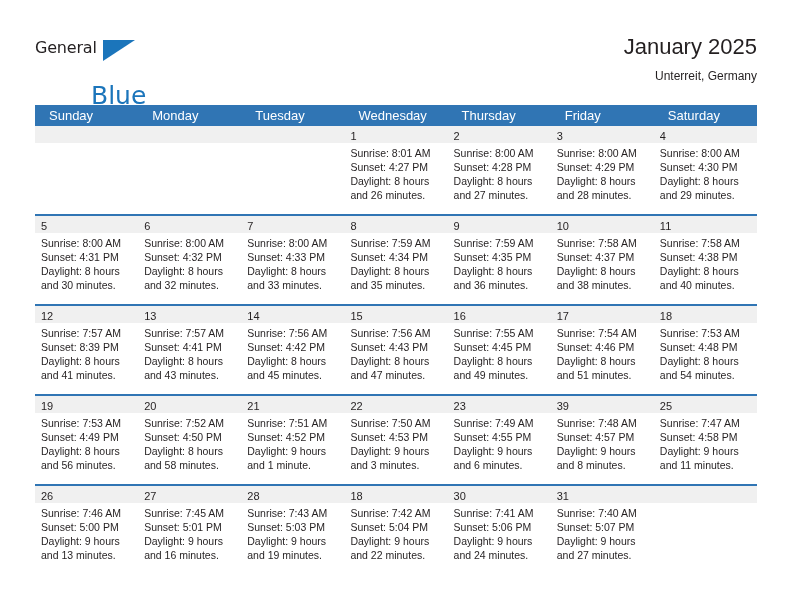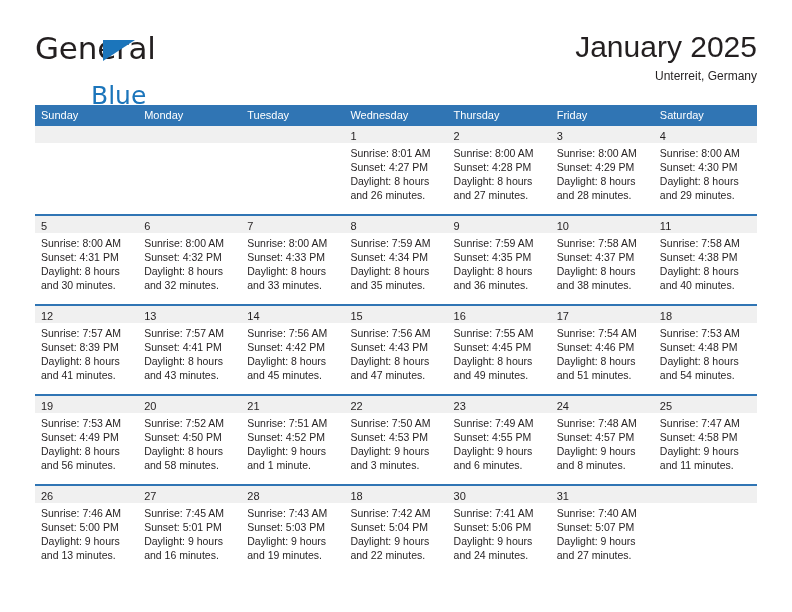--- a/index.html
+++ b/index.html
@@ -35,21 +35,21 @@
     position: absolute;
     left: 0;
     top: 4px;
     width: 190px;
     height: 56px;
   }
   .logo-general {
     position: absolute;
     left: 0;
     top: 0;
-    font-size: 31px;
+    font-size: 16px;
     letter-spacing: -0.2px;
     color: #231f20;
     font-family: "DejaVu Sans", sans-serif;
     font-weight: 400;
     line-height: 28px;
   }
   .logo-triangle {
     position: absolute;
     left: 68px;
     top: 6px;
@@ -70,21 +70,21 @@
     margin-top: 24px;
   }
 
   .title-block {
     position: absolute;
     right: 0;
     top: 0;
     text-align: right;
   }
   .cal-title {
-    font-size: 30px;
+    font-size: 22px;
     font-weight: 400;
     color: #231f20;
     line-height: 34px;
     white-space: nowrap;
   }
   .cal-subtitle {
     font-size: 12px;
     font-weight: 400;
     color: #231f20;
     line-height: 20px;
@@ -101,23 +101,23 @@
   }
 
   .weekday-row {
     display: flex;
     background: #3075b4;
     height: 21px;
   }
   .weekday {
     flex: 1 1 0;
     box-sizing: border-box;
-    padding-left: 6px;
+    padding-left: 14px;
     color: #ffffff;
-    font-size: 11px;
+    font-size: 13px;
     line-height: 21px;
     white-space: nowrap;
     overflow: hidden;
   }
 
   .week-row {
     display: flex;
     border-bottom: 2px solid #3075b4;
   }
   .week-row.last {
@@ -408,21 +408,21 @@
           <div class="day-cell">
             <div class="day-number-band"><span class="day-number">23</span></div>
             <div class="day-body">
               <div class="day-line">Sunrise: 7:49 AM</div>
               <div class="day-line">Sunset: 4:55 PM</div>
               <div class="day-line">Daylight: 9 hours</div>
               <div class="day-line">and 6 minutes.</div>
             </div>
           </div>
           <div class="day-cell">
-            <div class="day-number-band"><span class="day-number">24</span></div>
+            <div class="day-number-band"><span class="day-number">39</span></div>
             <div class="day-body">
               <div class="day-line">Sunrise: 7:48 AM</div>
               <div class="day-line">Sunset: 4:57 PM</div>
               <div class="day-line">Daylight: 9 hours</div>
               <div class="day-line">and 8 minutes.</div>
             </div>
           </div>
           <div class="day-cell">
             <div class="day-number-band"><span class="day-number">25</span></div>
             <div class="day-body">

